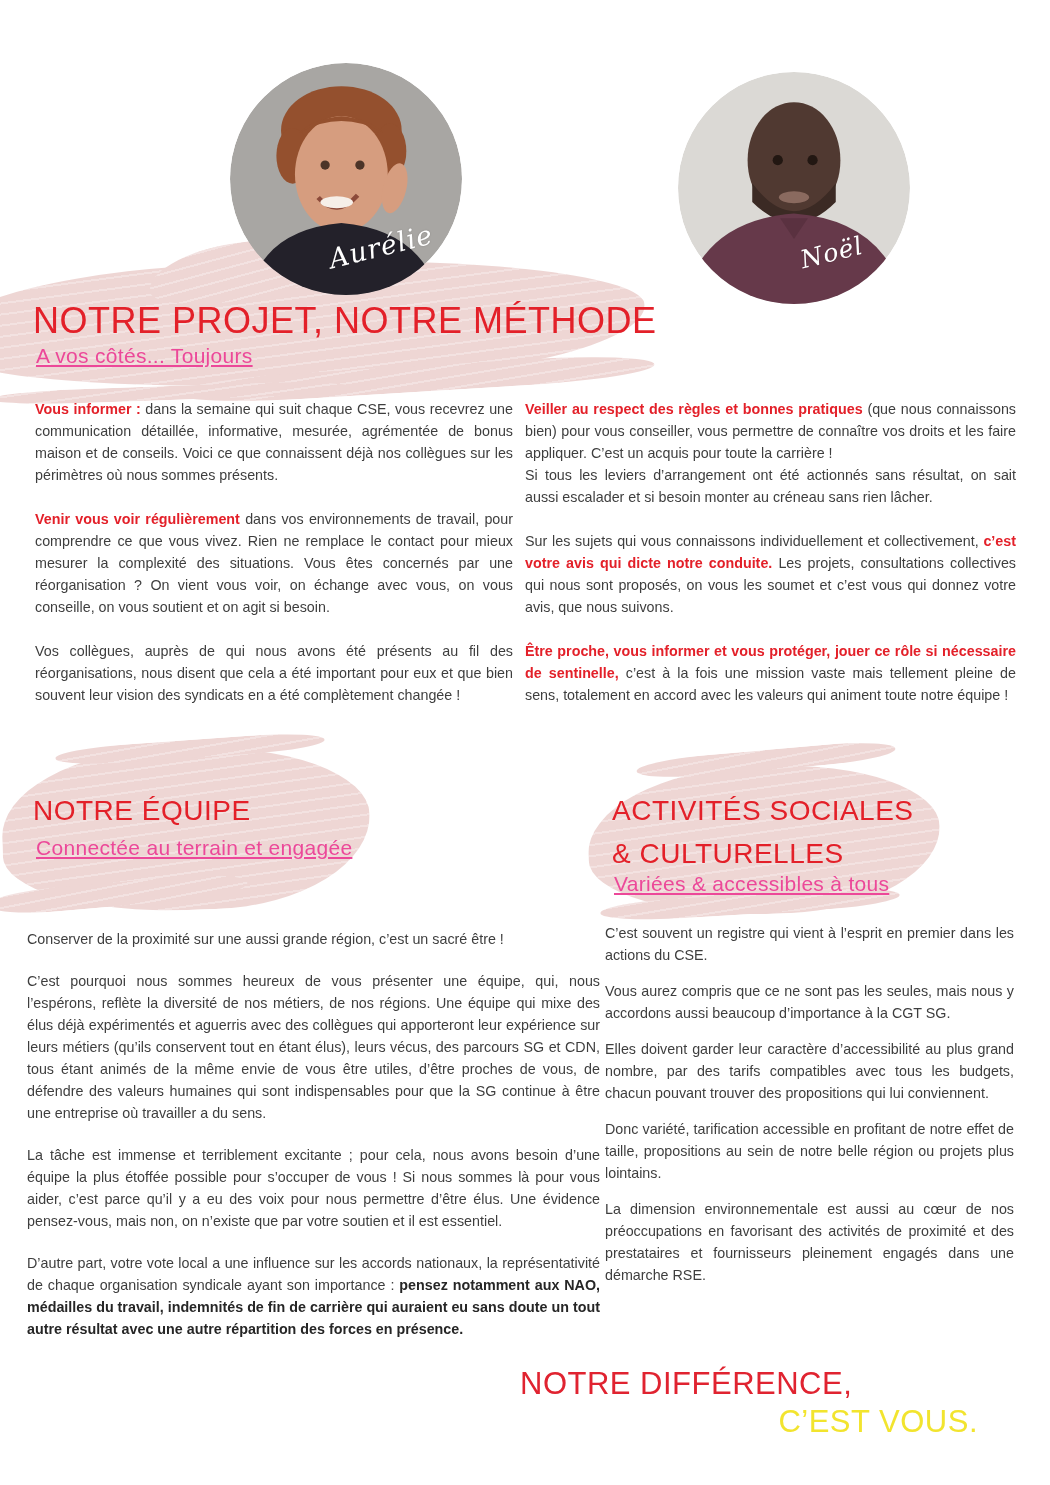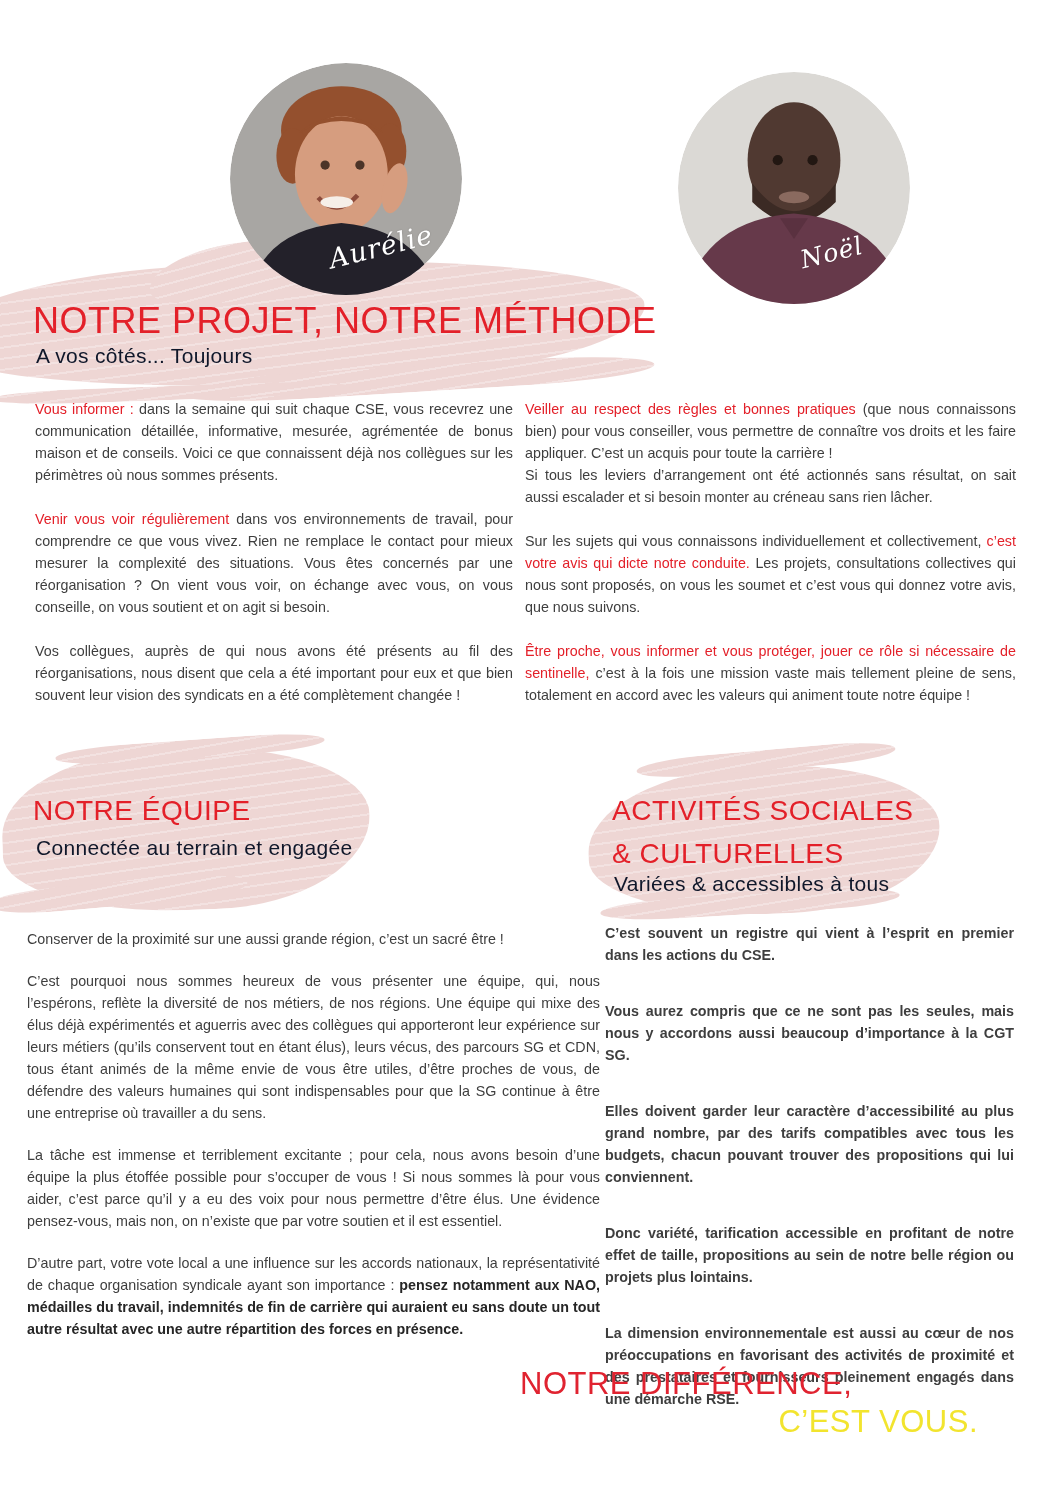--- a/index.html
+++ b/index.html
@@ -30,41 +30,41 @@
   .photo-name{
     position:absolute;color:#ffffff;font-family:"DejaVu Serif", serif;font-style:italic;
     font-size:27px;transform:rotate(-14deg);z-index:3;letter-spacing:1px;
     text-shadow:0 0 2px rgba(0,0,0,.18);
   }
   .name-aurelie{left:98px;top:168px;}
   .name-noel{left:122px;top:166px;font-size:25px;}
   
   .h-red{position:absolute;color:#e32029;font-size:36px;letter-spacing:.5px;z-index:3;white-space:nowrap;}
   .h-red.h2{font-size:28px;}
-  .h-sub{position:absolute;color:#0f172a;font-size:21px;letter-spacing:.3px;z-index:3;white-space:nowrap;}
+  .h-sub{position:absolute;color:#ec4899;font-size:21px;letter-spacing:.3px;z-index:3;white-space:nowrap;text-decoration:underline;}
   .hp-title{left:33px;top:300px;}
   .hp-sub{left:36px;top:344px;}
   .he-title{left:33px;top:795px;}
   .he-sub1{left:36px;top:836px;}
   .he-sub2{left:36px;top:866px;}
   .ha-title1{left:612px;top:795px;}
   .ha-title2{left:612px;top:838px;}
   .ha-sub{left:614px;top:872px;}
   
   .cols{position:absolute;left:35px;top:398px;width:981px;display:flex;z-index:3;}
   .col{display:flex;flex-direction:column;font-size:14.3px;line-height:22px;text-align:justify;}
-  .g22{gap:22px;} .g20{gap:20px;} .g26{gap:34px;font-weight:bold;}
+  .g22{gap:22px;} .g20{gap:20px;} .g26{gap:14px;}
   .col p{margin:0;}
   .col p.tight{margin-top:-22px;}
   .col-projet-l{width:478px;margin-right:12px;}
   .col-projet-r{width:491px;}
   .col-equipe{position:absolute;left:27px;top:928px;width:573px;z-index:3;}
   .col-asc{position:absolute;left:605px;top:922px;width:409px;z-index:3;}
   .s-plain{color:#3e3e3e;}
-  .s-red{color:#e32029;font-weight:400;}
+  .s-red{color:#e32029;font-weight:700;}
   .s-bold{color:#262626;font-weight:700;}
   
   .tagline{position:absolute;left:520px;top:1366px;width:458px;z-index:3;font-weight:400;font-size:31px;letter-spacing:.5px;white-space:nowrap;}
   .tagline .t1{color:#e02330;text-align:left;}
   .tagline .t2{color:#f2e42e;text-align:right;margin-top:2px;}
 </style>
 </head>
 <body>
 
 <div class="page">

